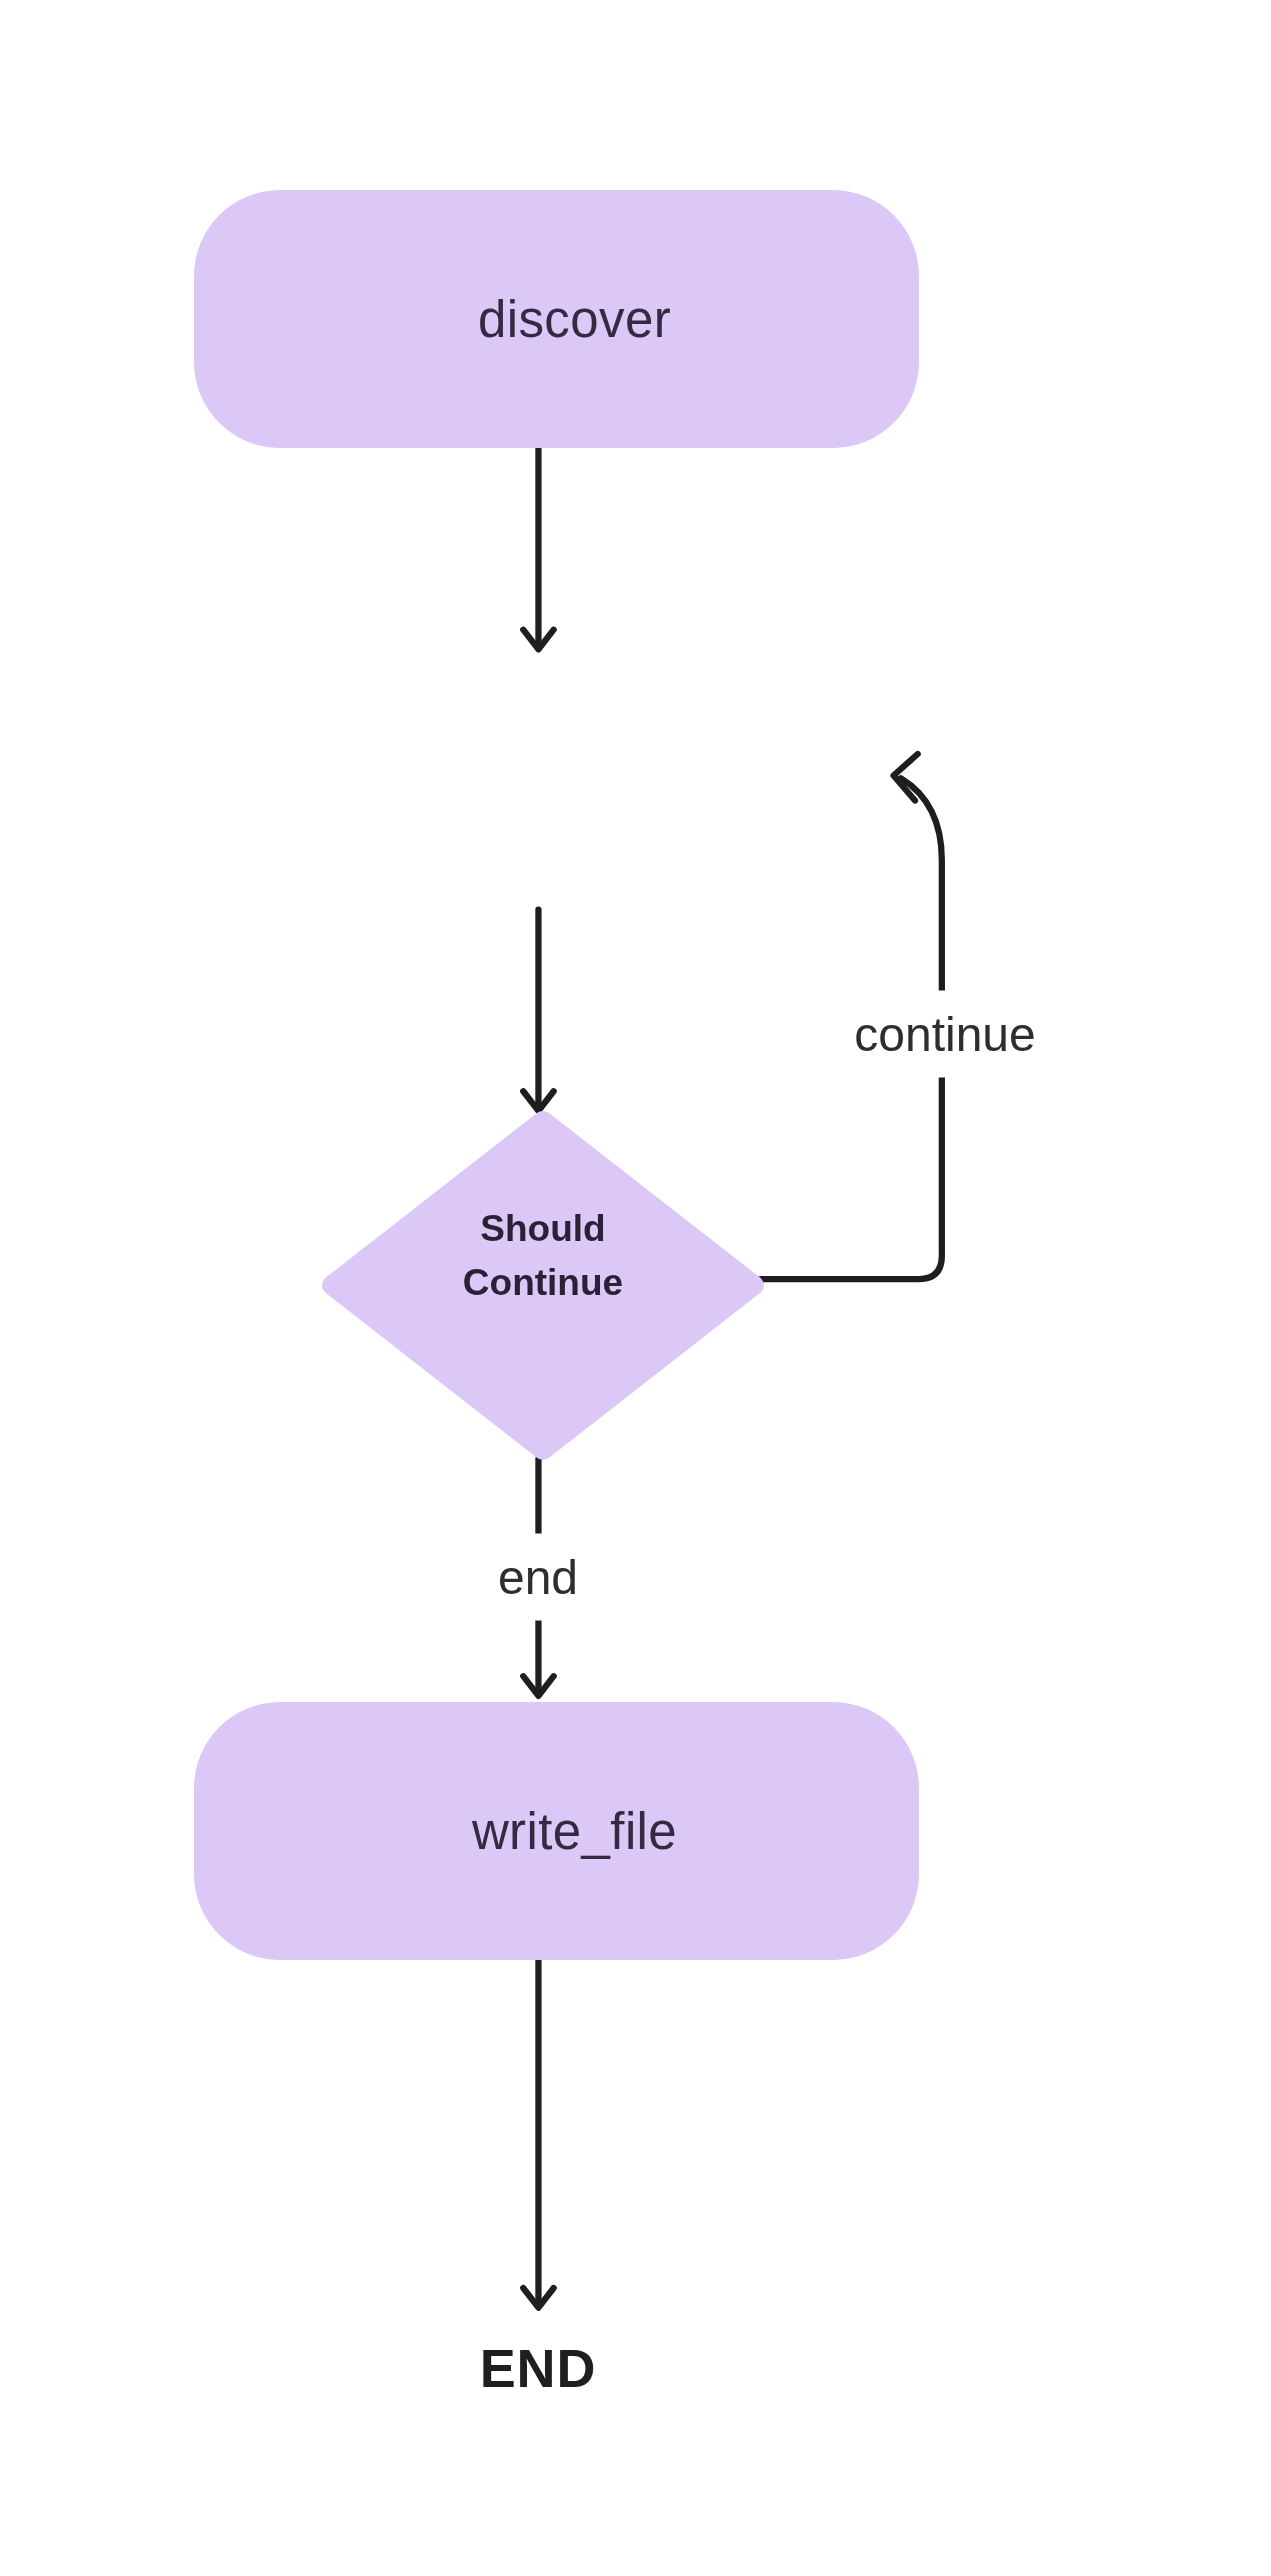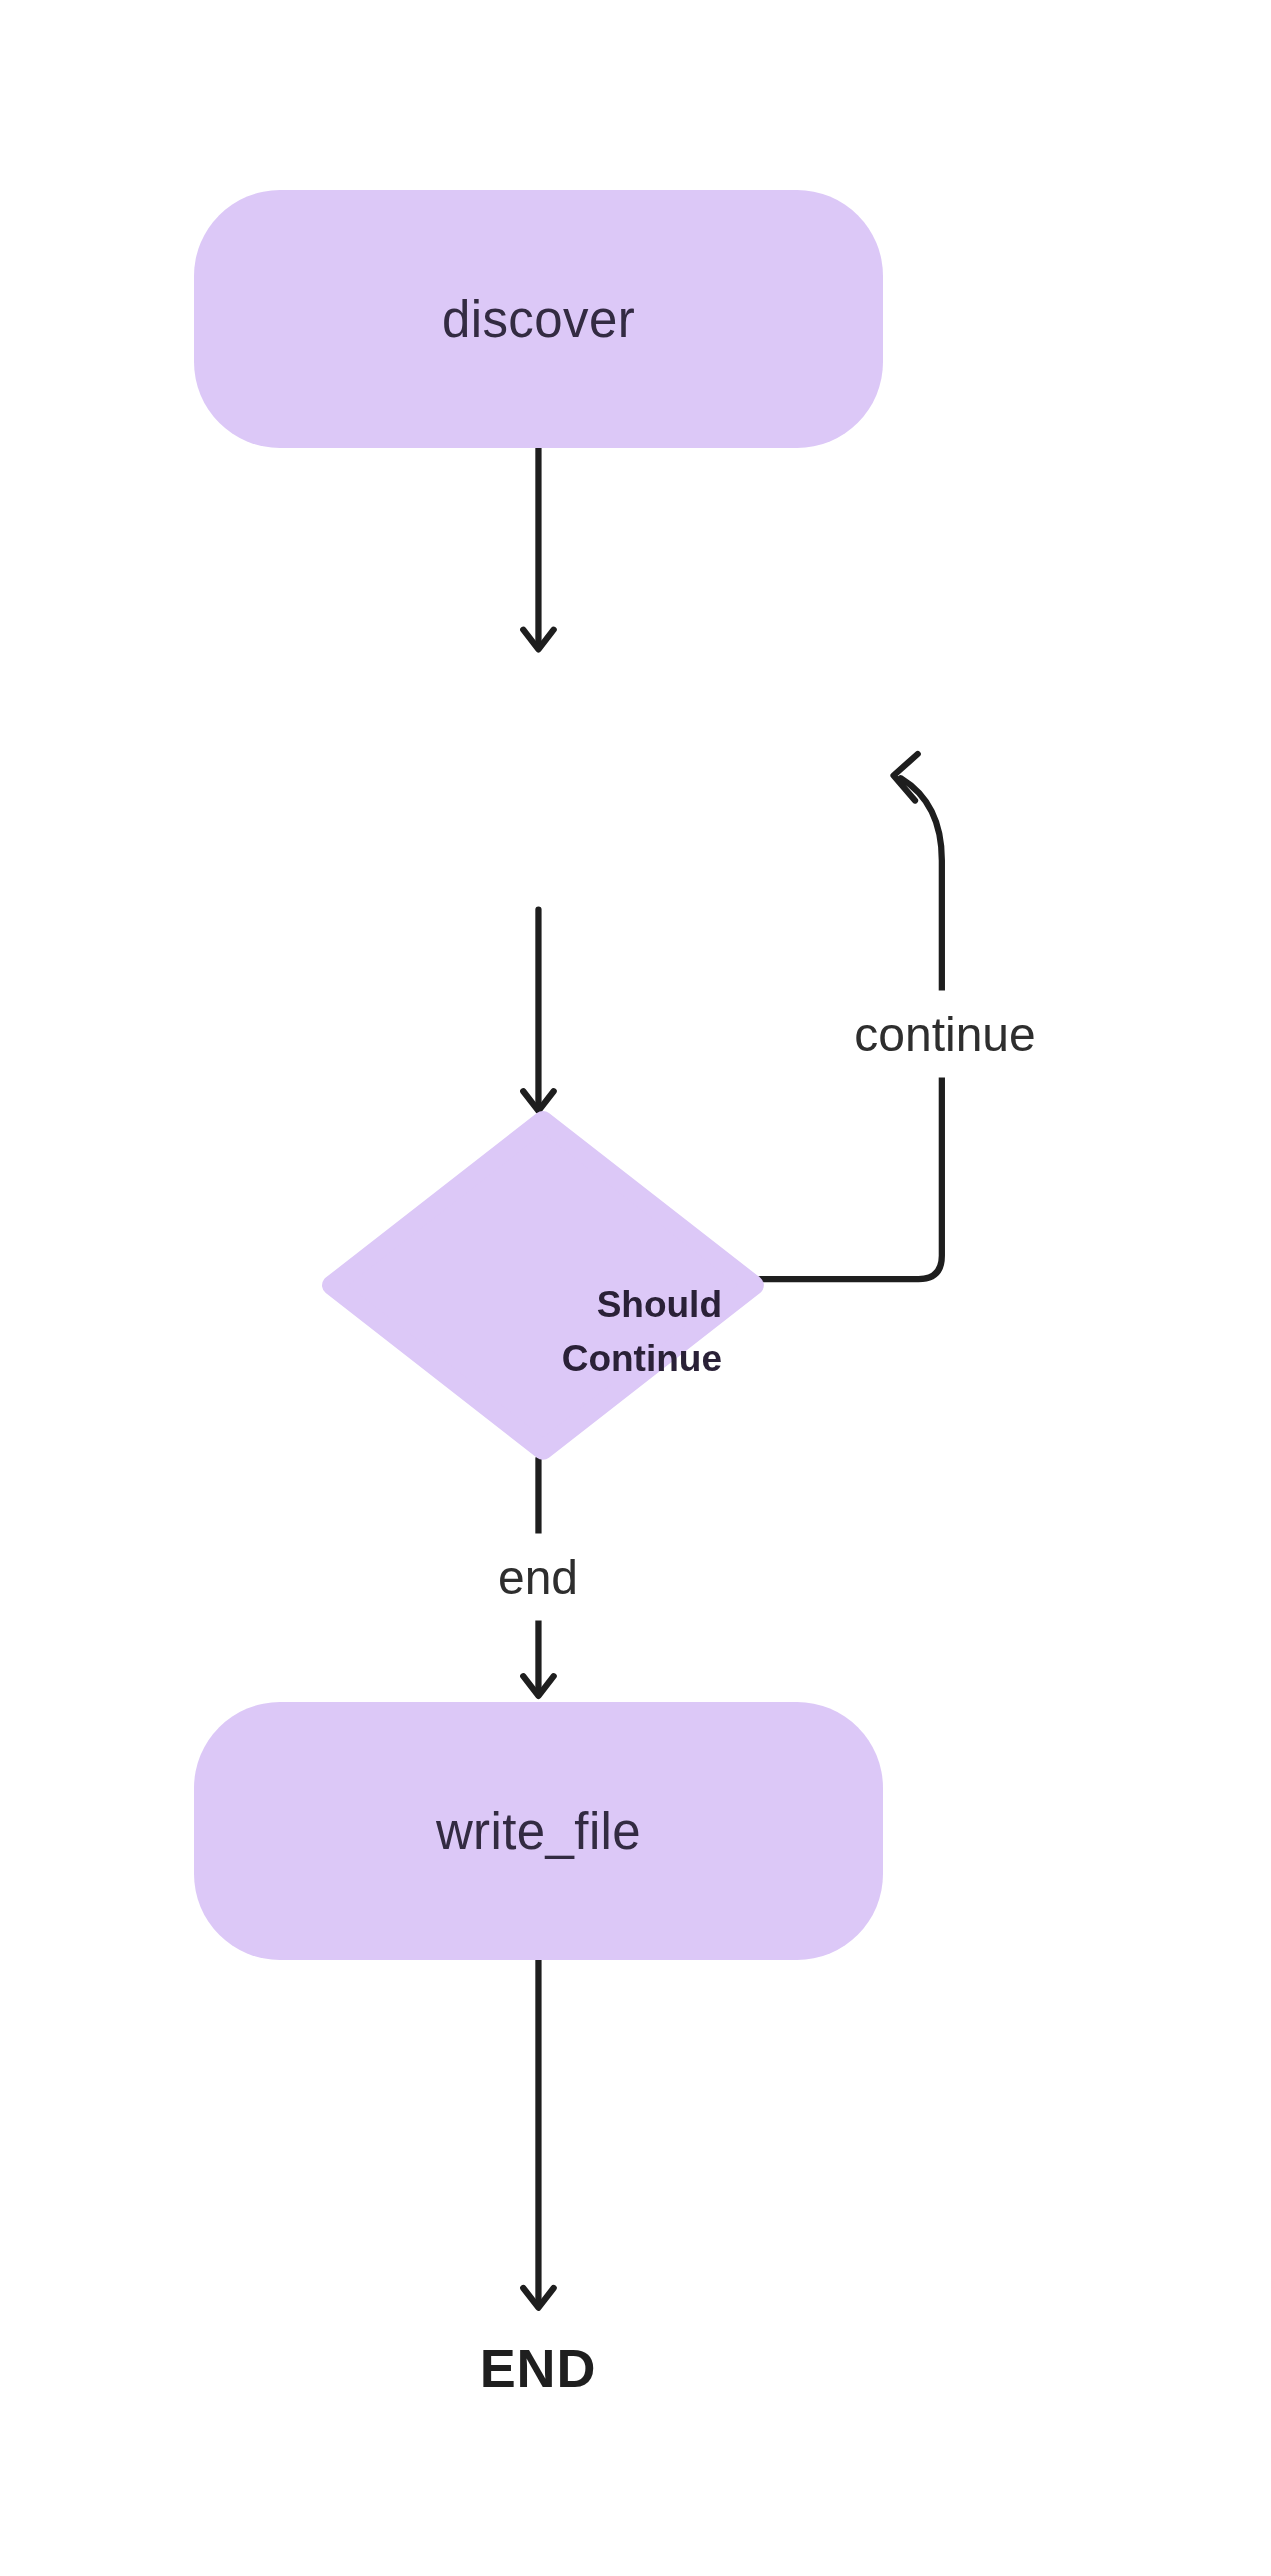--- a/index.html
+++ b/index.html
@@ -38,36 +38,37 @@
   .rect-node {
     position: absolute;
     left: 194px;
     width: 689px;
     height: 258px;
     border-radius: 86px;
     background: var(--node-fill, #dcc8f7);
     display: flex;
     align-items: center;
     justify-content: center;
+    padding-left: 36px;
   }
   .rect-node .node-label {
     font-size: 51px;
     font-weight: 500;
     letter-spacing: 0.4px;
     color: var(--node-text, #332b42);
   }
   .diamond-label {
     position: absolute;
     left: 364px;
-    top: 1260px;
+    top: 1184px;
     width: 358px;
     height: 143px;
     display: flex;
     flex-direction: column;
-    align-items: flex-end;
+    align-items: center;
     justify-content: center;
     text-align: center;
   }
   .diamond-label span {
     font-size: 37px;
     font-weight: 700;
     line-height: 54px;
     color: var(--decision-text, #2a2137);
   }
   .edge-label {

